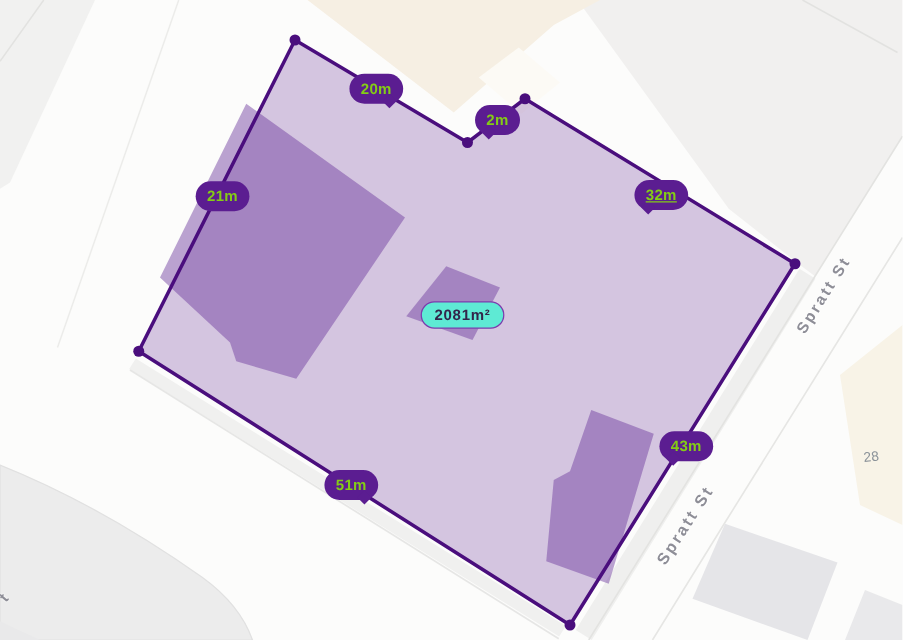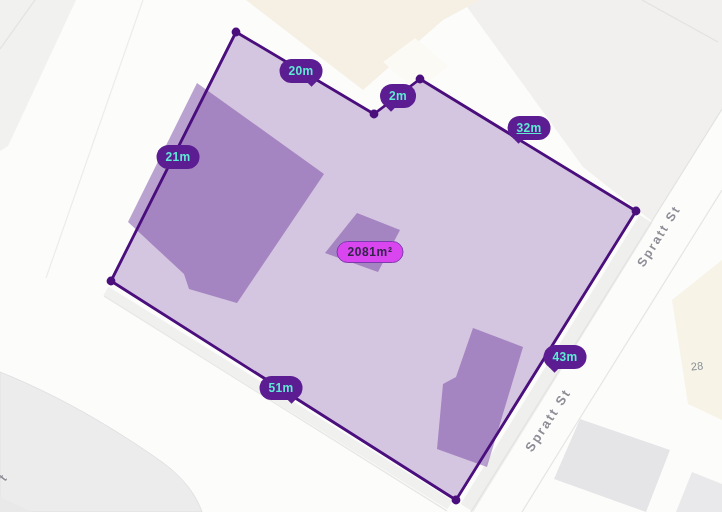--- a/index.html
+++ b/index.html
@@ -5,30 +5,30 @@
   html,body{margin:0;padding:0;}
   #screen{
     position:relative;width:722px;height:512px;overflow:hidden;
     background:#fcfcfb;font-family:"Liberation Sans",sans-serif;
     -webkit-font-smoothing:antialiased;
   }
   #map-svg{position:absolute;left:0;top:0;z-index:1;}
   
   .pill{
     position:absolute;transform:translate(-50%,-50%);z-index:4;
-    background:#5b1d91;color:#5eead4;font-weight:bold;font-size:12px;line-height:1;
+    background:#5b1d91;color:#84cc16;font-weight:bold;font-size:12px;line-height:1;
     padding:6px 9px;border-radius:999px;white-space:nowrap;letter-spacing:.3px;
   }
   .tail{position:absolute;width:8px;height:8px;background:#5b1d91;transform:rotate(45deg);bottom:-2px;}
   .tail-br{right:7px;} .tail-bl{left:7px;}
   .pill-label{position:relative;}
   
   .area-pill{
     position:absolute;transform:translate(-50%,-50%);z-index:4;
-    background:#d946ef;border:1.5px solid #7c3bad;color:#33254a;
+    background:#5eead4;border:1.5px solid #7c3bad;color:#33254a;
     font-size:12px;font-weight:bold;letter-spacing:.6px;line-height:1;
     padding:4px 10px;border-radius:11px;white-space:nowrap;
   }
   
   .street-label{
     position:absolute;z-index:2;color:#8e8e97;font-weight:bold;white-space:nowrap;
     letter-spacing:2px;
     text-shadow:0 0 2px #fff,0 0 2px #fff,0 1px 2px #fff;
   }
   .house-number{
@@ -105,28 +105,28 @@
   <div class="edge-fragment" style="left:3px;top:478px;">t</div>
 
   <div class="pill" style="left:301px;top:71px;">
     <span class="tail tail-br"></span>
     <span class="pill-label">20m</span>
   </div>
   <div class="pill" style="left:398px;top:96px;">
     <span class="tail tail-bl"></span>
     <span class="pill-label">2m</span>
   </div>
-  <div class="pill" style="left:529px;top:128px;text-decoration:underline;">
+  <div class="pill" style="left:529px;top:156px;text-decoration:underline;">
     <span class="tail tail-bl"></span>
     <span class="pill-label">32m</span>
   </div>
   <div class="pill" style="left:178px;top:157px;">
     <span class="pill-label">21m</span>
   </div>
-  <div class="pill" style="left:549px;top:357px;margin-left:16px;">
+  <div class="pill" style="left:549px;top:357px;">
     <span class="tail tail-bl"></span>
     <span class="pill-label">43m</span>
   </div>
   <div class="pill" style="left:281px;top:388px;">
     <span class="tail tail-br"></span>
     <span class="pill-label">51m</span>
   </div>
 
   <div class="area-pill" style="left:370px;top:252px;">
     <span>2081m²</span>

